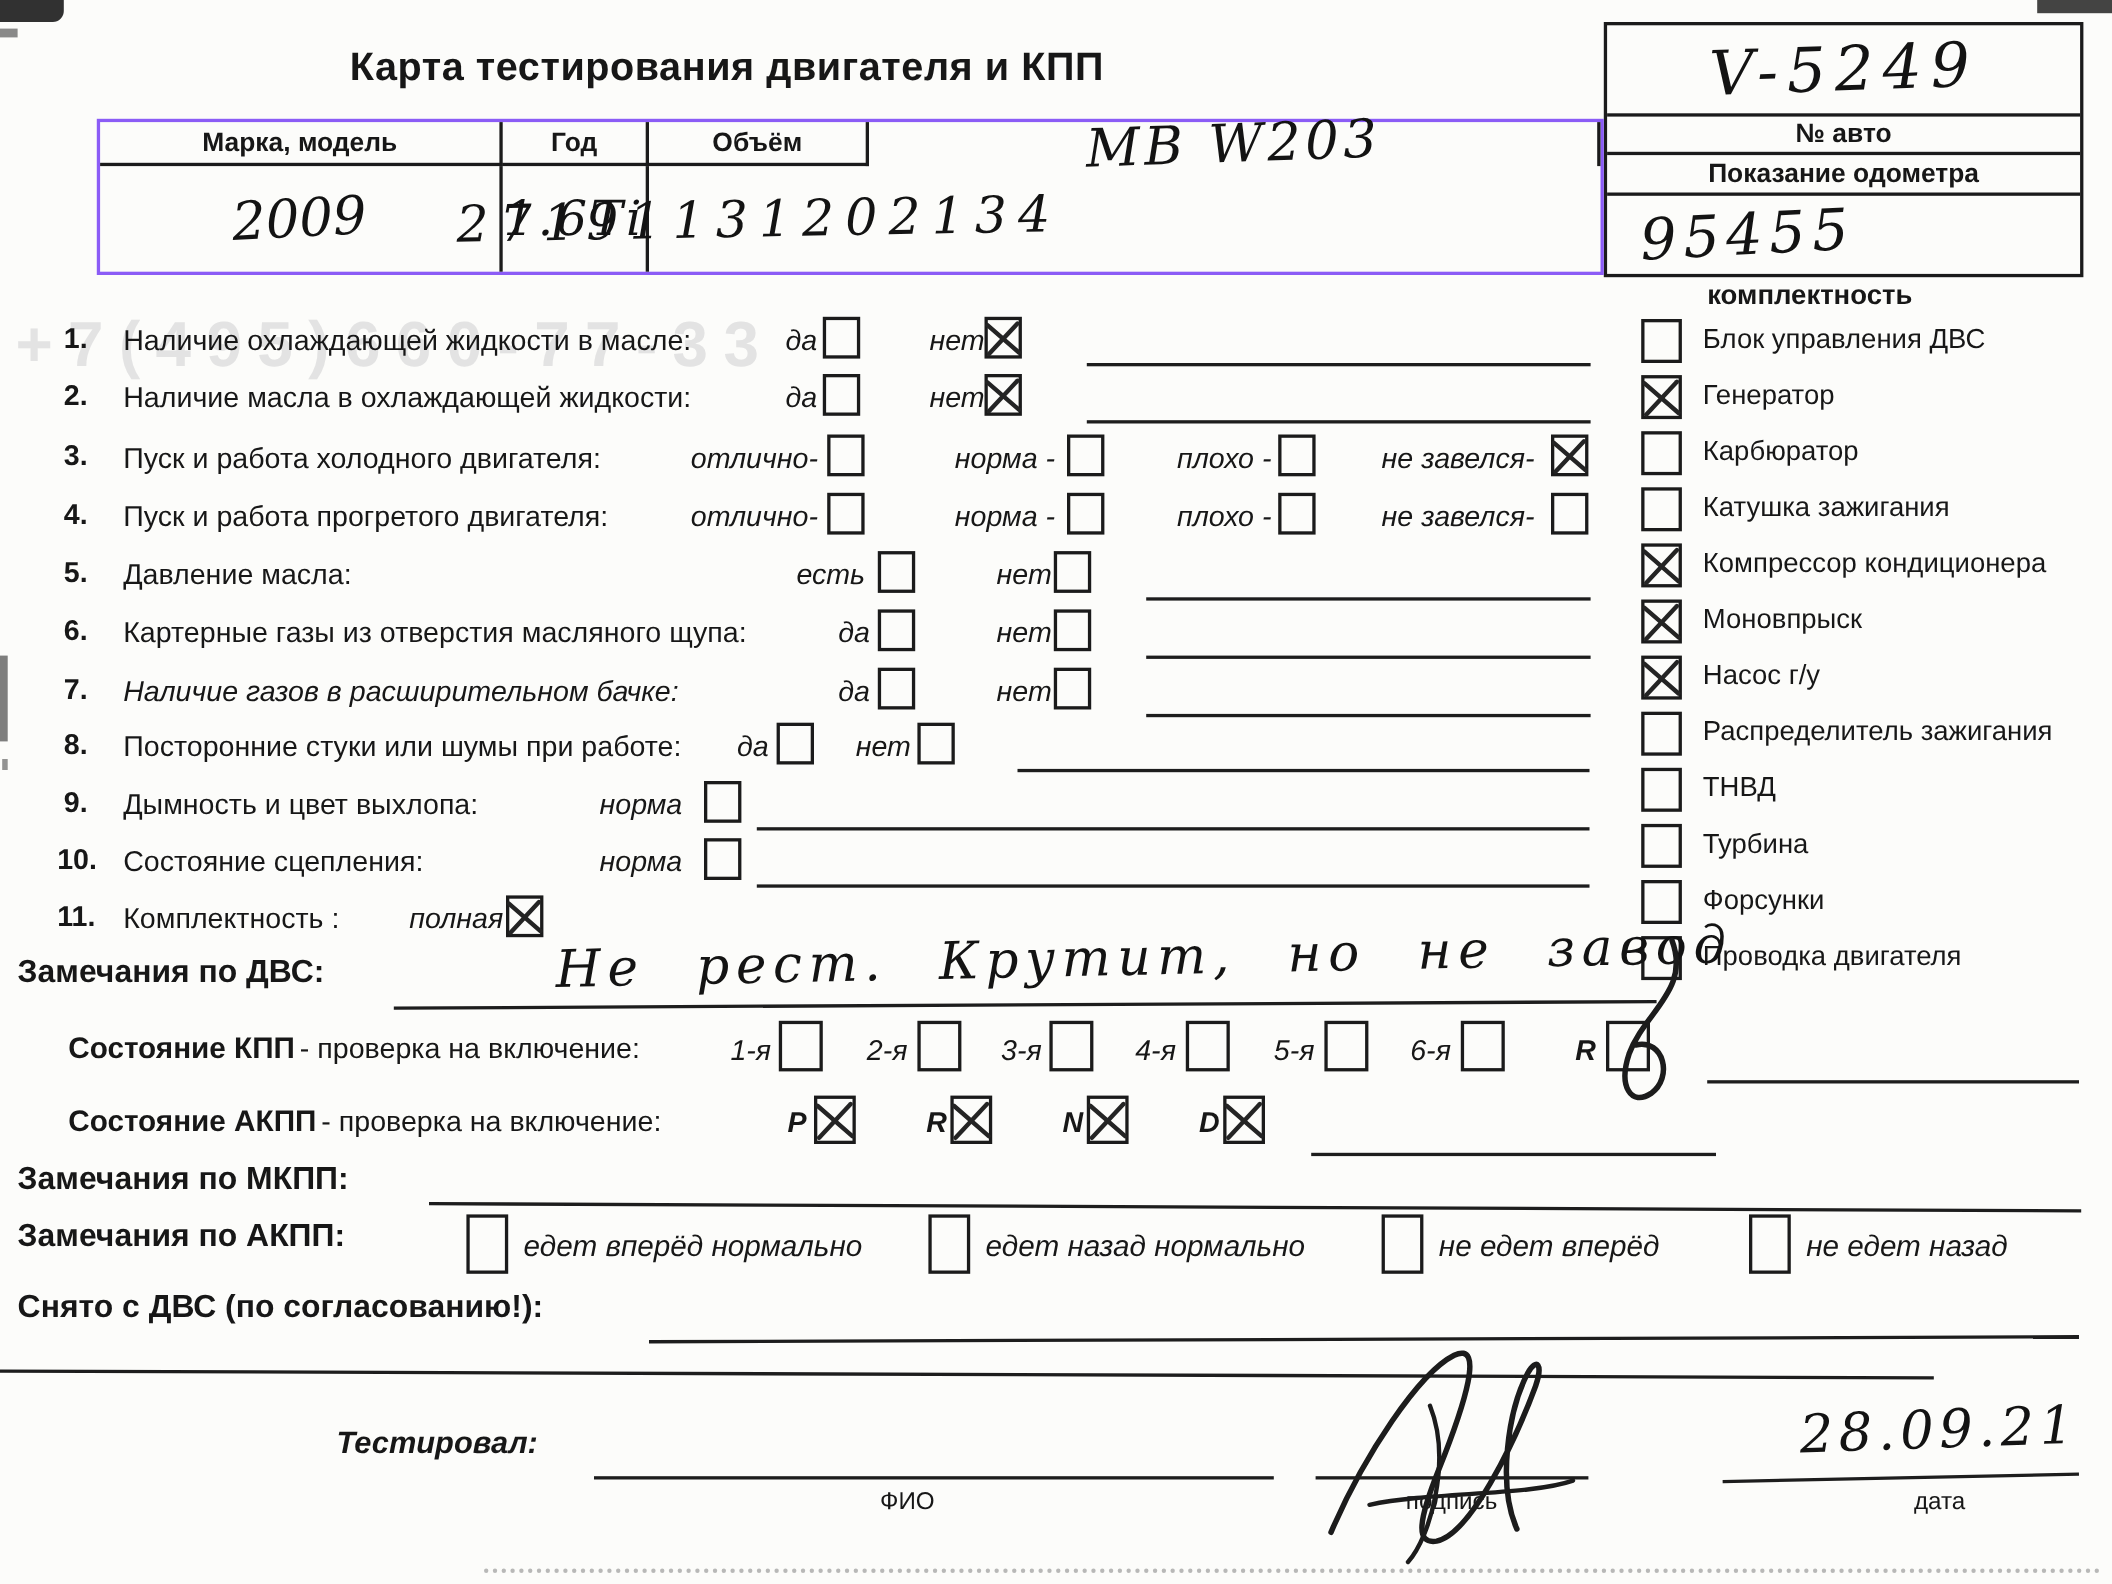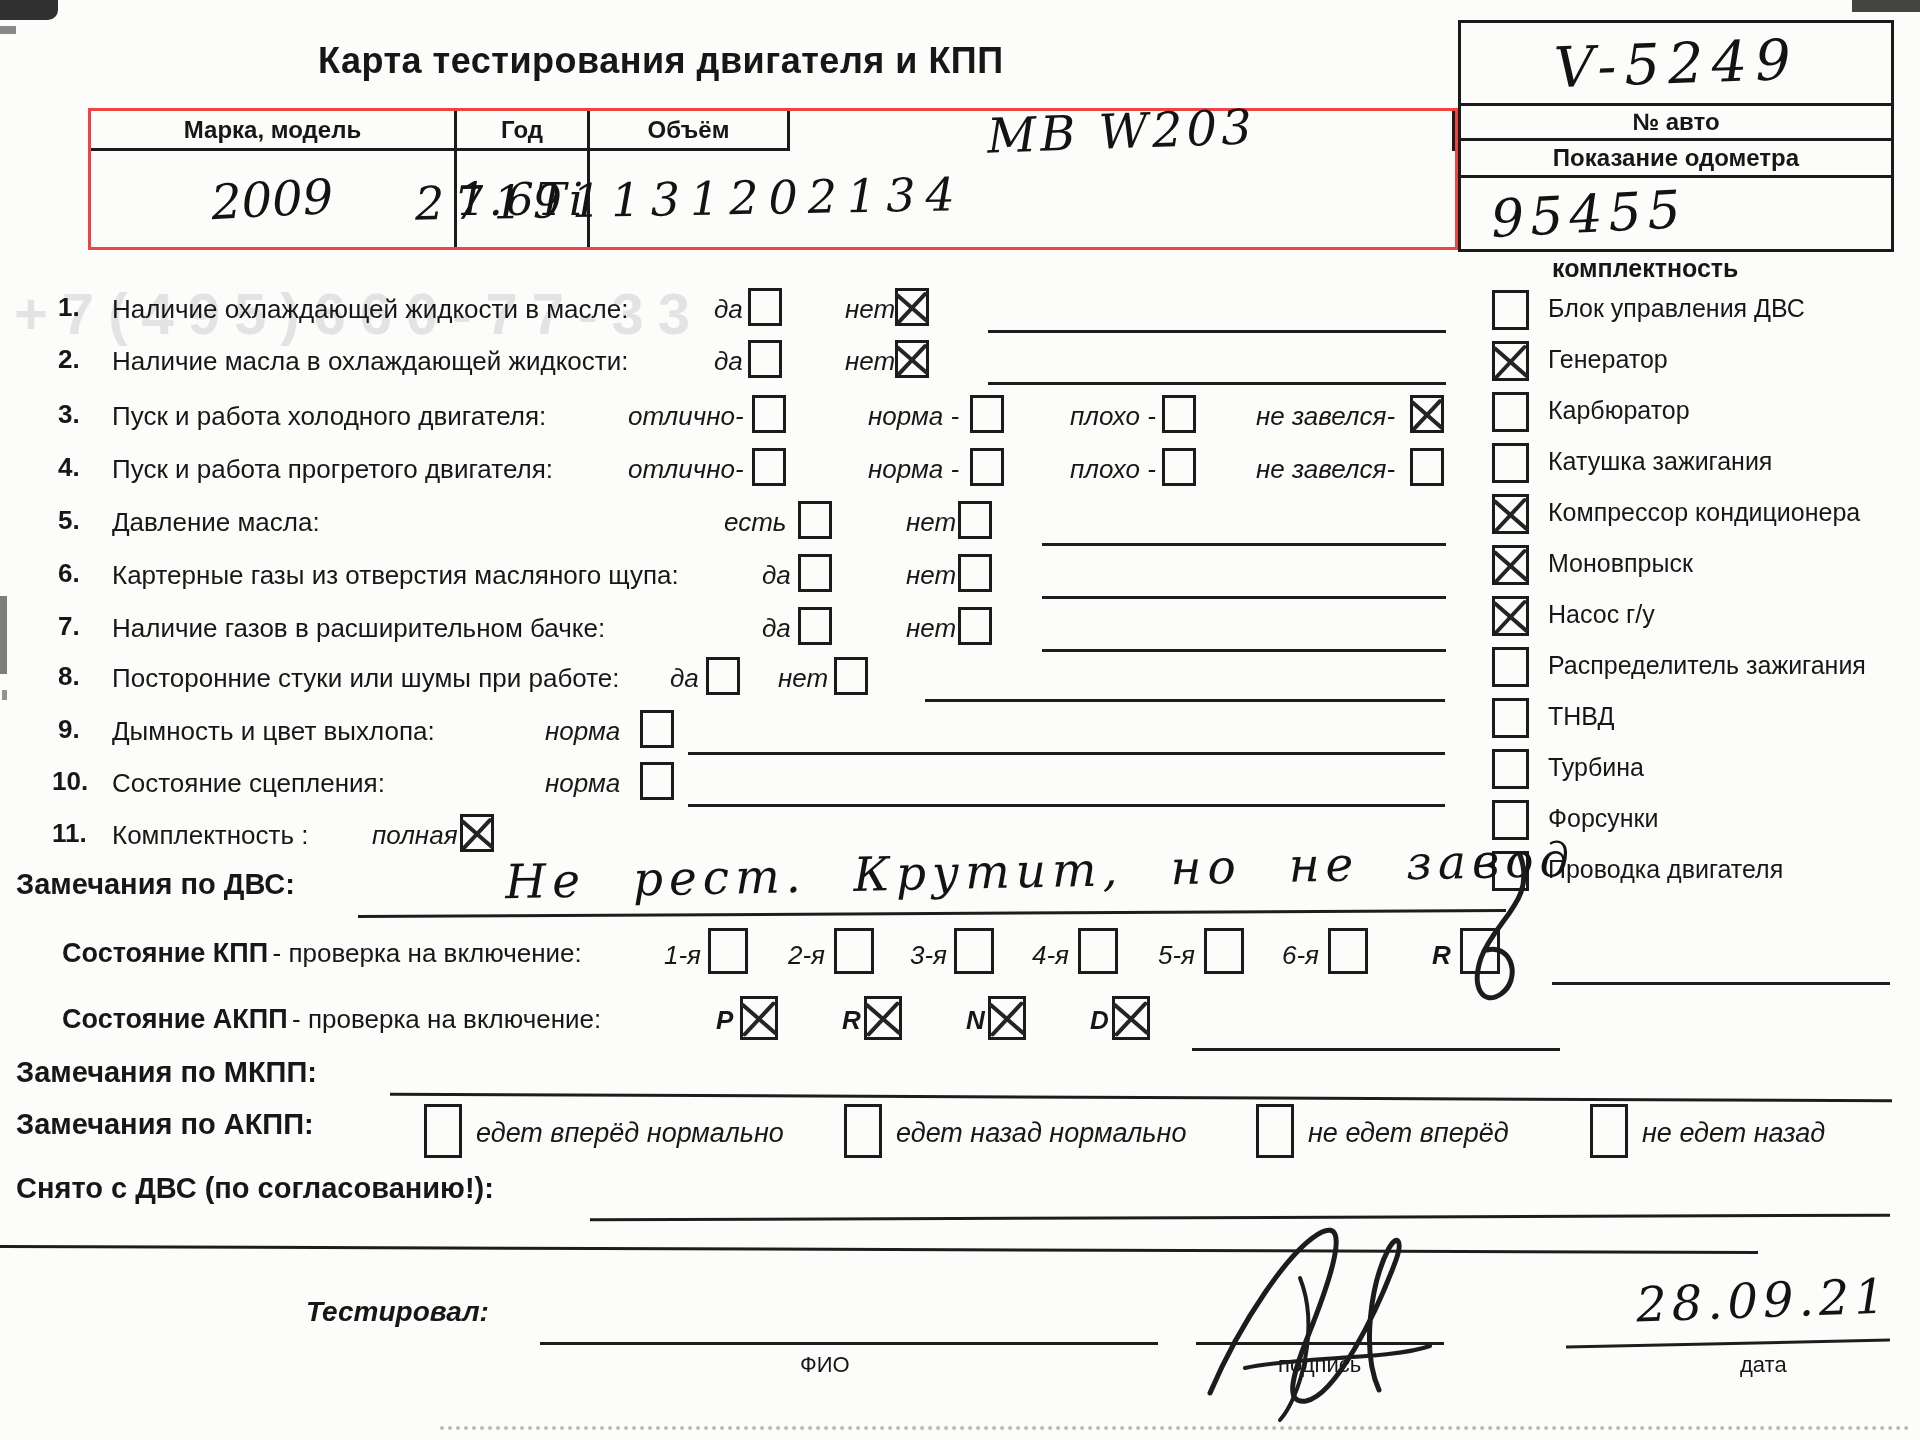--- a/index.html
+++ b/index.html
@@ -31,21 +31,21 @@
     position:absolute; font-family:"DejaVu Serif", serif; font-style:italic;
     color:#131313; white-space:nowrap;
   }
   .lbl { font-size:26px; }
   .rlbl{ font-size:25px; }
   .opt { font-style:italic; font-size:26px; }
   .num { font-weight:bold; font-size:26px; }
   .sect{ font-weight:bold; font-size:29px; }
   .vtable {
     position:absolute; left:88px; top:108px; width:1370px; height:142px;
-    border:3px solid #ef4444; display:grid; box-sizing:border-box;
+    border:3px solid #8b5cf6; display:grid; box-sizing:border-box;
     grid-template-columns:366px 133px 200px 1fr; grid-template-rows:40px 1fr;
   }
   .vtable .hcell {
     border-right:3px solid #1b1b1b; border-bottom:3px solid #1b1b1b;
     display:flex; align-items:center; justify-content:center;
     font-weight:bold; font-size:24px; box-sizing:border-box;
   }
   .vtable .hcell.last { border-right:none; }
   .vtable .vcell {
     border-right:3px solid #1b1b1b; display:flex; align-items:center;
@@ -189,21 +189,21 @@
 
   <span class="abs num" style="left:58px;top:558px;">6.</span>
   <span class="abs lbl" style="left:112px;top:560px;">Картерные газы из отверстия масляного щупа:</span>
   <span class="abs opt" style="left:762px;top:560px;">да</span>
   <span class="box" style="left:798px;top:554px;"></span>
   <span class="abs opt" style="left:906px;top:560px;">нет</span>
   <span class="box" style="left:958px;top:554px;"></span>
   <span class="fline" style="left:1042px;top:596px;width:404px;"></span>
 
   <span class="abs num" style="left:58px;top:611px;">7.</span>
-  <span class="abs lbl" style="left:112px;top:613px;">Наличие газов в расширительном бачке:</span>
+  <span class="abs lbl" style="left:112px;top:613px;font-style:italic;">Наличие газов в расширительном бачке:</span>
   <span class="abs opt" style="left:762px;top:613px;">да</span>
   <span class="box" style="left:798px;top:607px;"></span>
   <span class="abs opt" style="left:906px;top:613px;">нет</span>
   <span class="box" style="left:958px;top:607px;"></span>
   <span class="fline" style="left:1042px;top:649px;width:404px;"></span>
 
   <span class="abs num" style="left:58px;top:661px;">8.</span>
   <span class="abs lbl" style="left:112px;top:663px;">Посторонние стуки или шумы при работе:</span>
   <span class="abs opt" style="left:670px;top:663px;">да</span>
   <span class="box" style="left:706px;top:657px;"></span>

